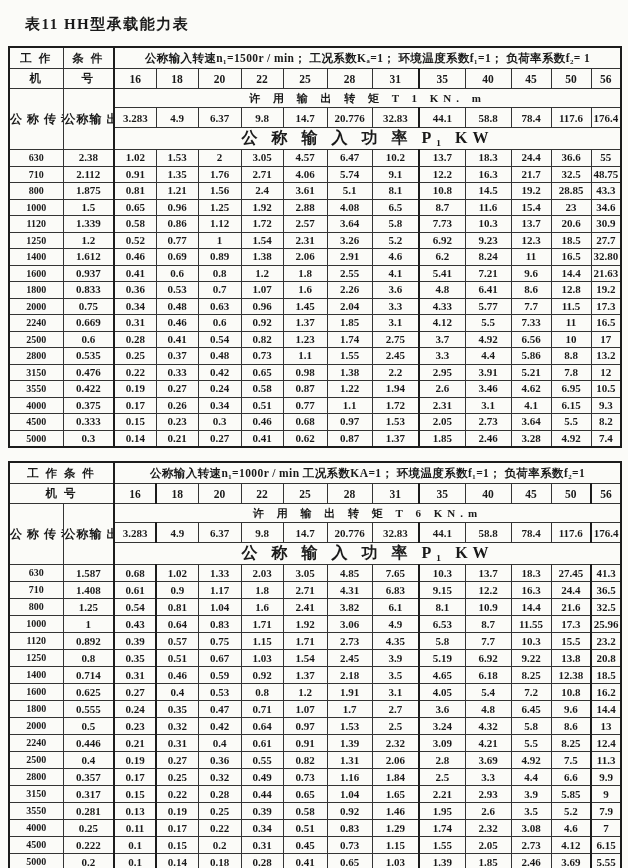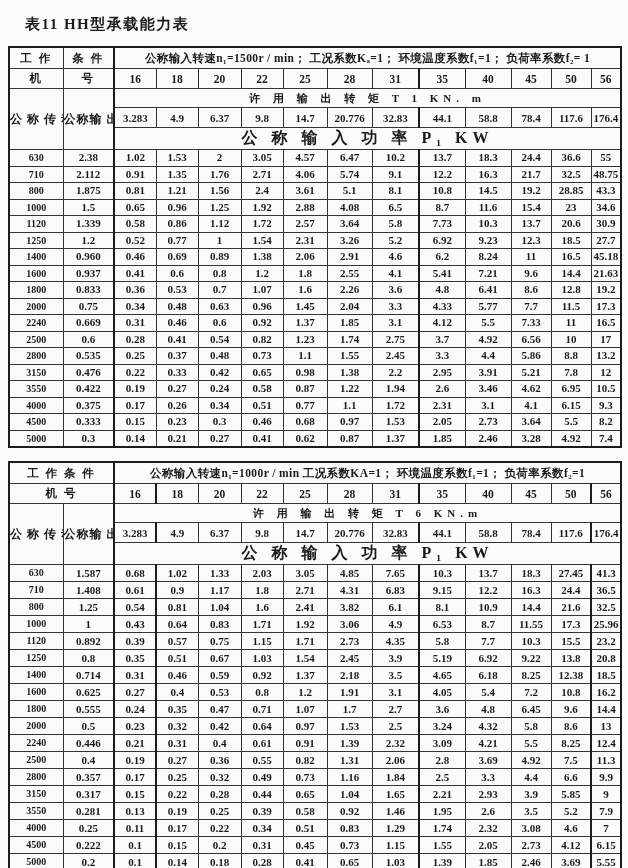--- a/index.html
+++ b/index.html
@@ -213,33 +213,33 @@
           <td class="vcell">3.26</td>
           <td class="vcell">5.2</td>
           <td class="vcell">6.92</td>
           <td class="vcell">9.23</td>
           <td class="vcell">12.3</td>
           <td class="vcell">18.5</td>
           <td class="vcell">27.7</td>
         </tr>
         <tr>
           <td class="icell">1400</td>
-          <td class="scell">0.960</td>
+          <td class="scell">1.612</td>
           <td class="vcell">0.46</td>
           <td class="vcell">0.69</td>
           <td class="vcell">0.89</td>
           <td class="vcell">1.38</td>
           <td class="vcell">2.06</td>
           <td class="vcell">2.91</td>
           <td class="vcell">4.6</td>
           <td class="vcell">6.2</td>
           <td class="vcell">8.24</td>
           <td class="vcell">11</td>
           <td class="vcell">16.5</td>
-          <td class="vcell">45.18</td>
+          <td class="vcell">32.80</td>
         </tr>
         <tr>
           <td class="icell">1600</td>
           <td class="scell">0.937</td>
           <td class="vcell">0.41</td>
           <td class="vcell">0.6</td>
           <td class="vcell">0.8</td>
           <td class="vcell">1.2</td>
           <td class="vcell">1.8</td>
           <td class="vcell">2.55</td>

